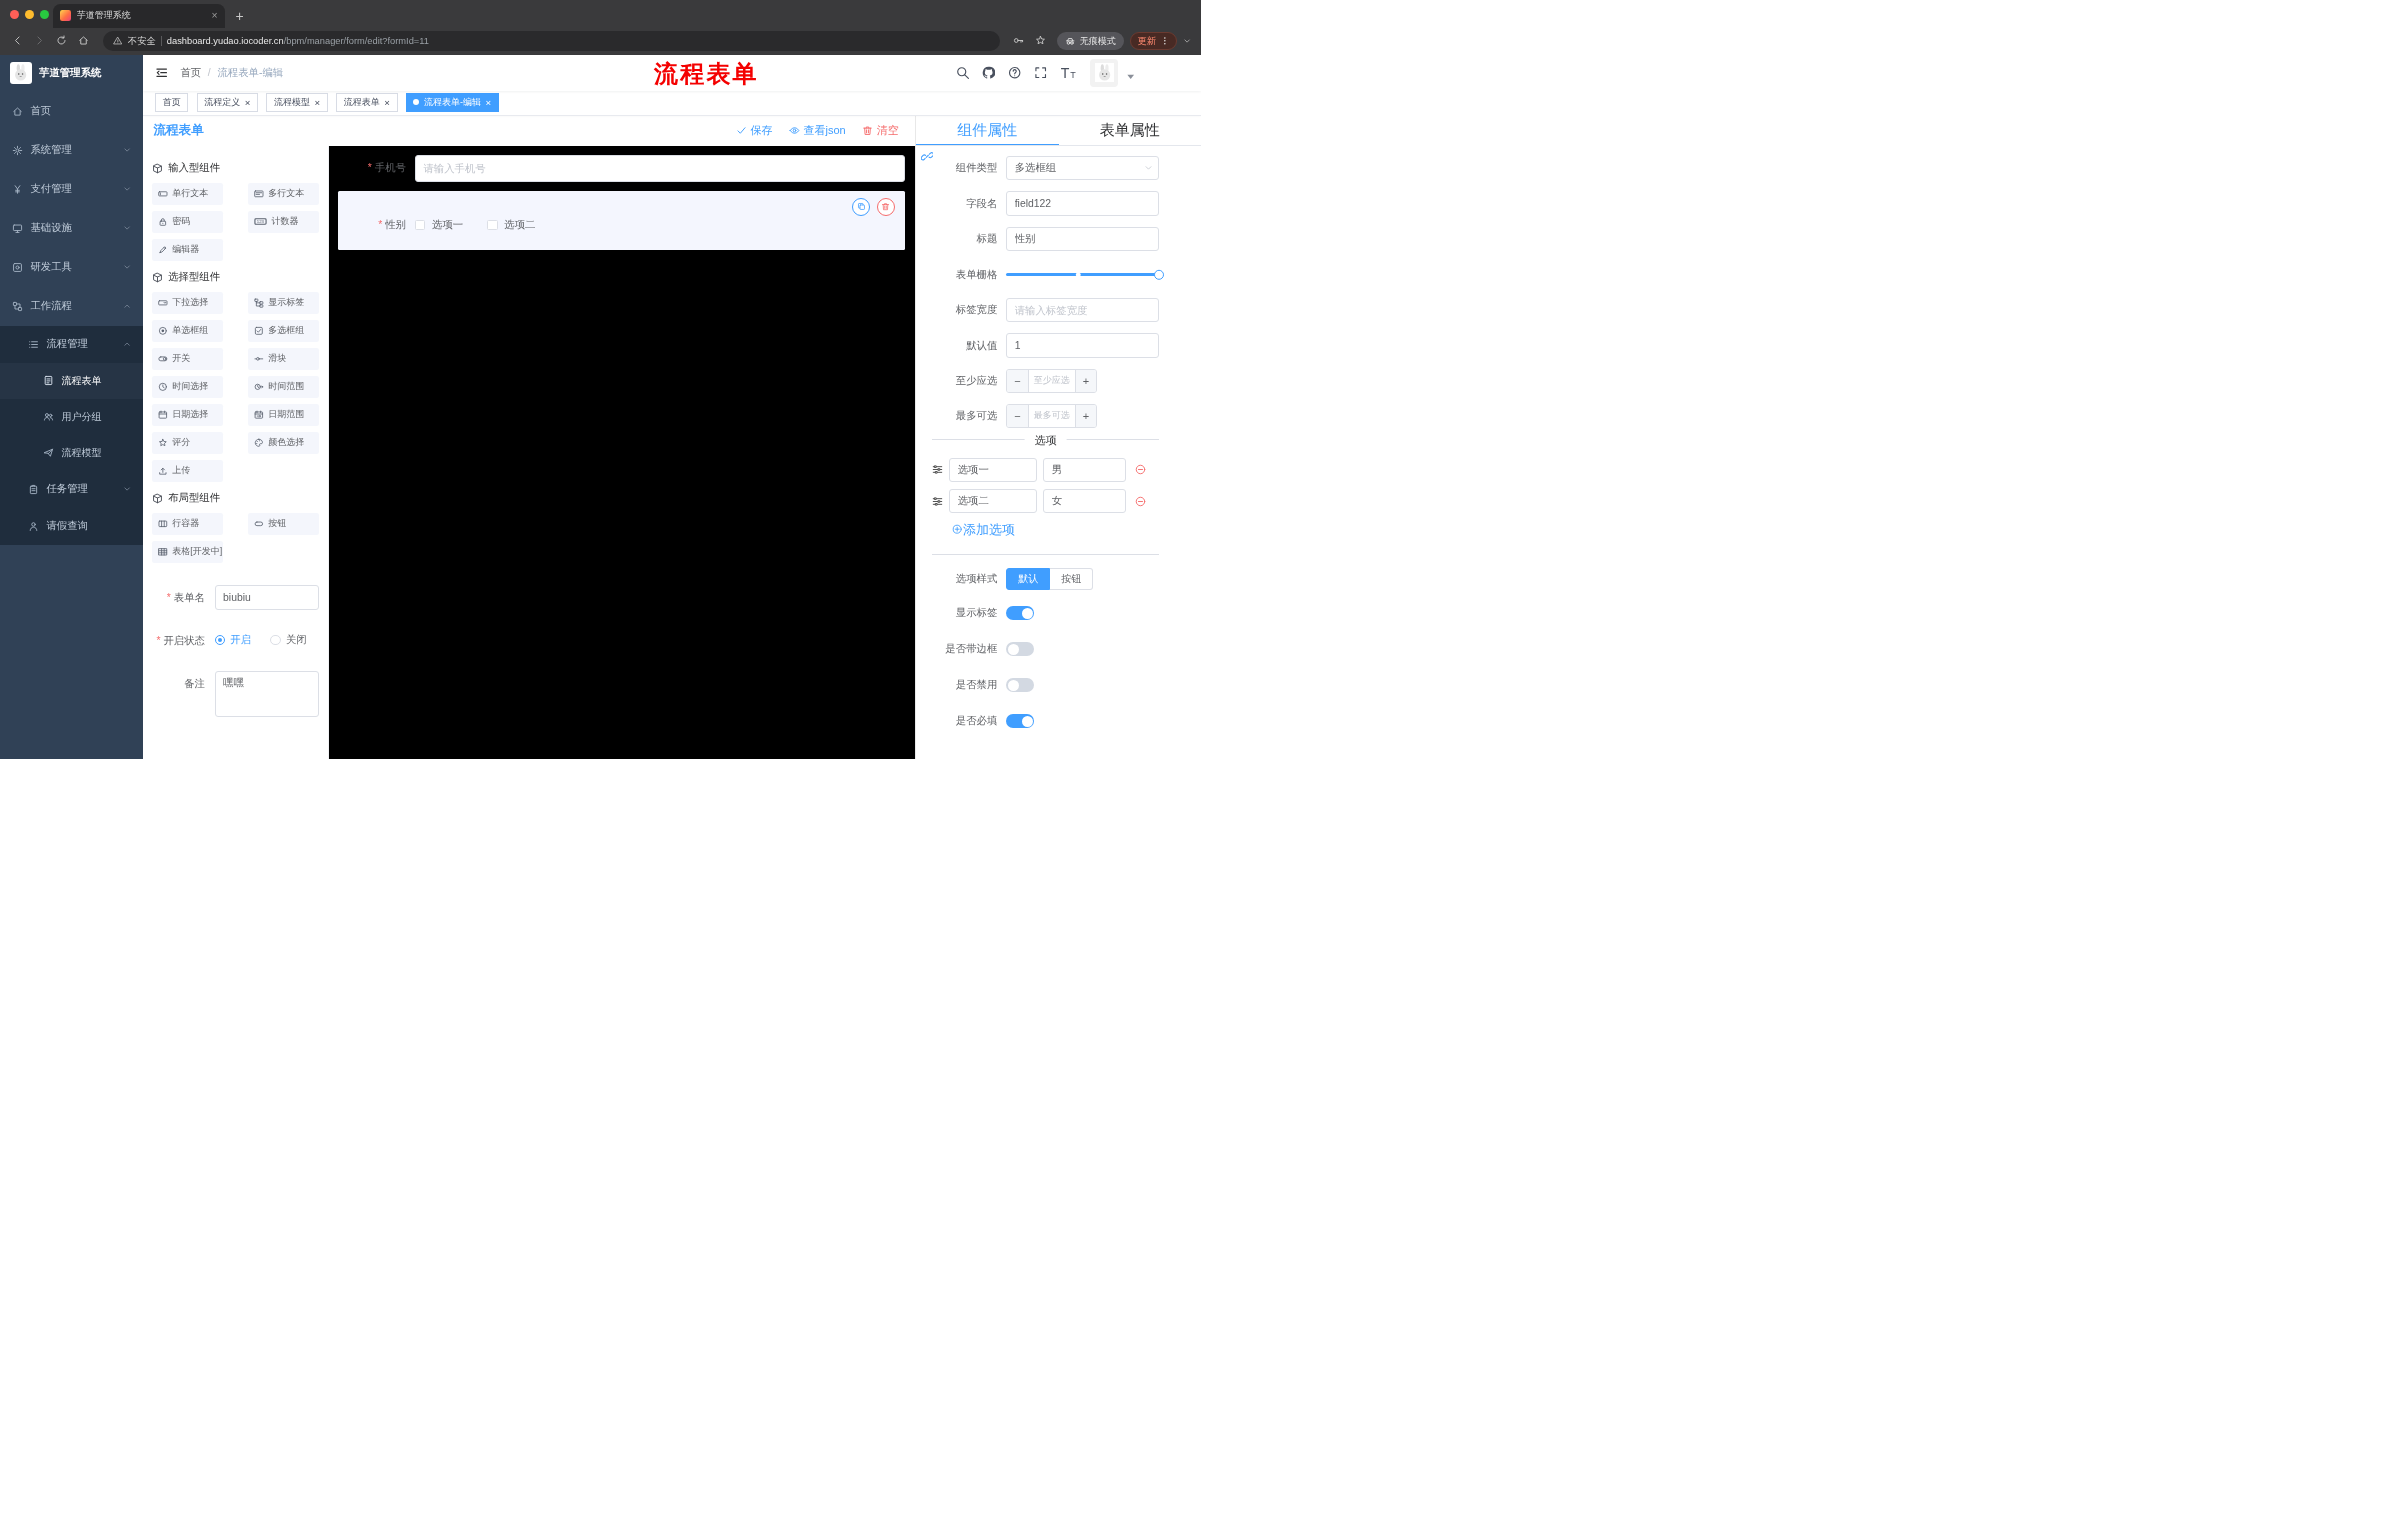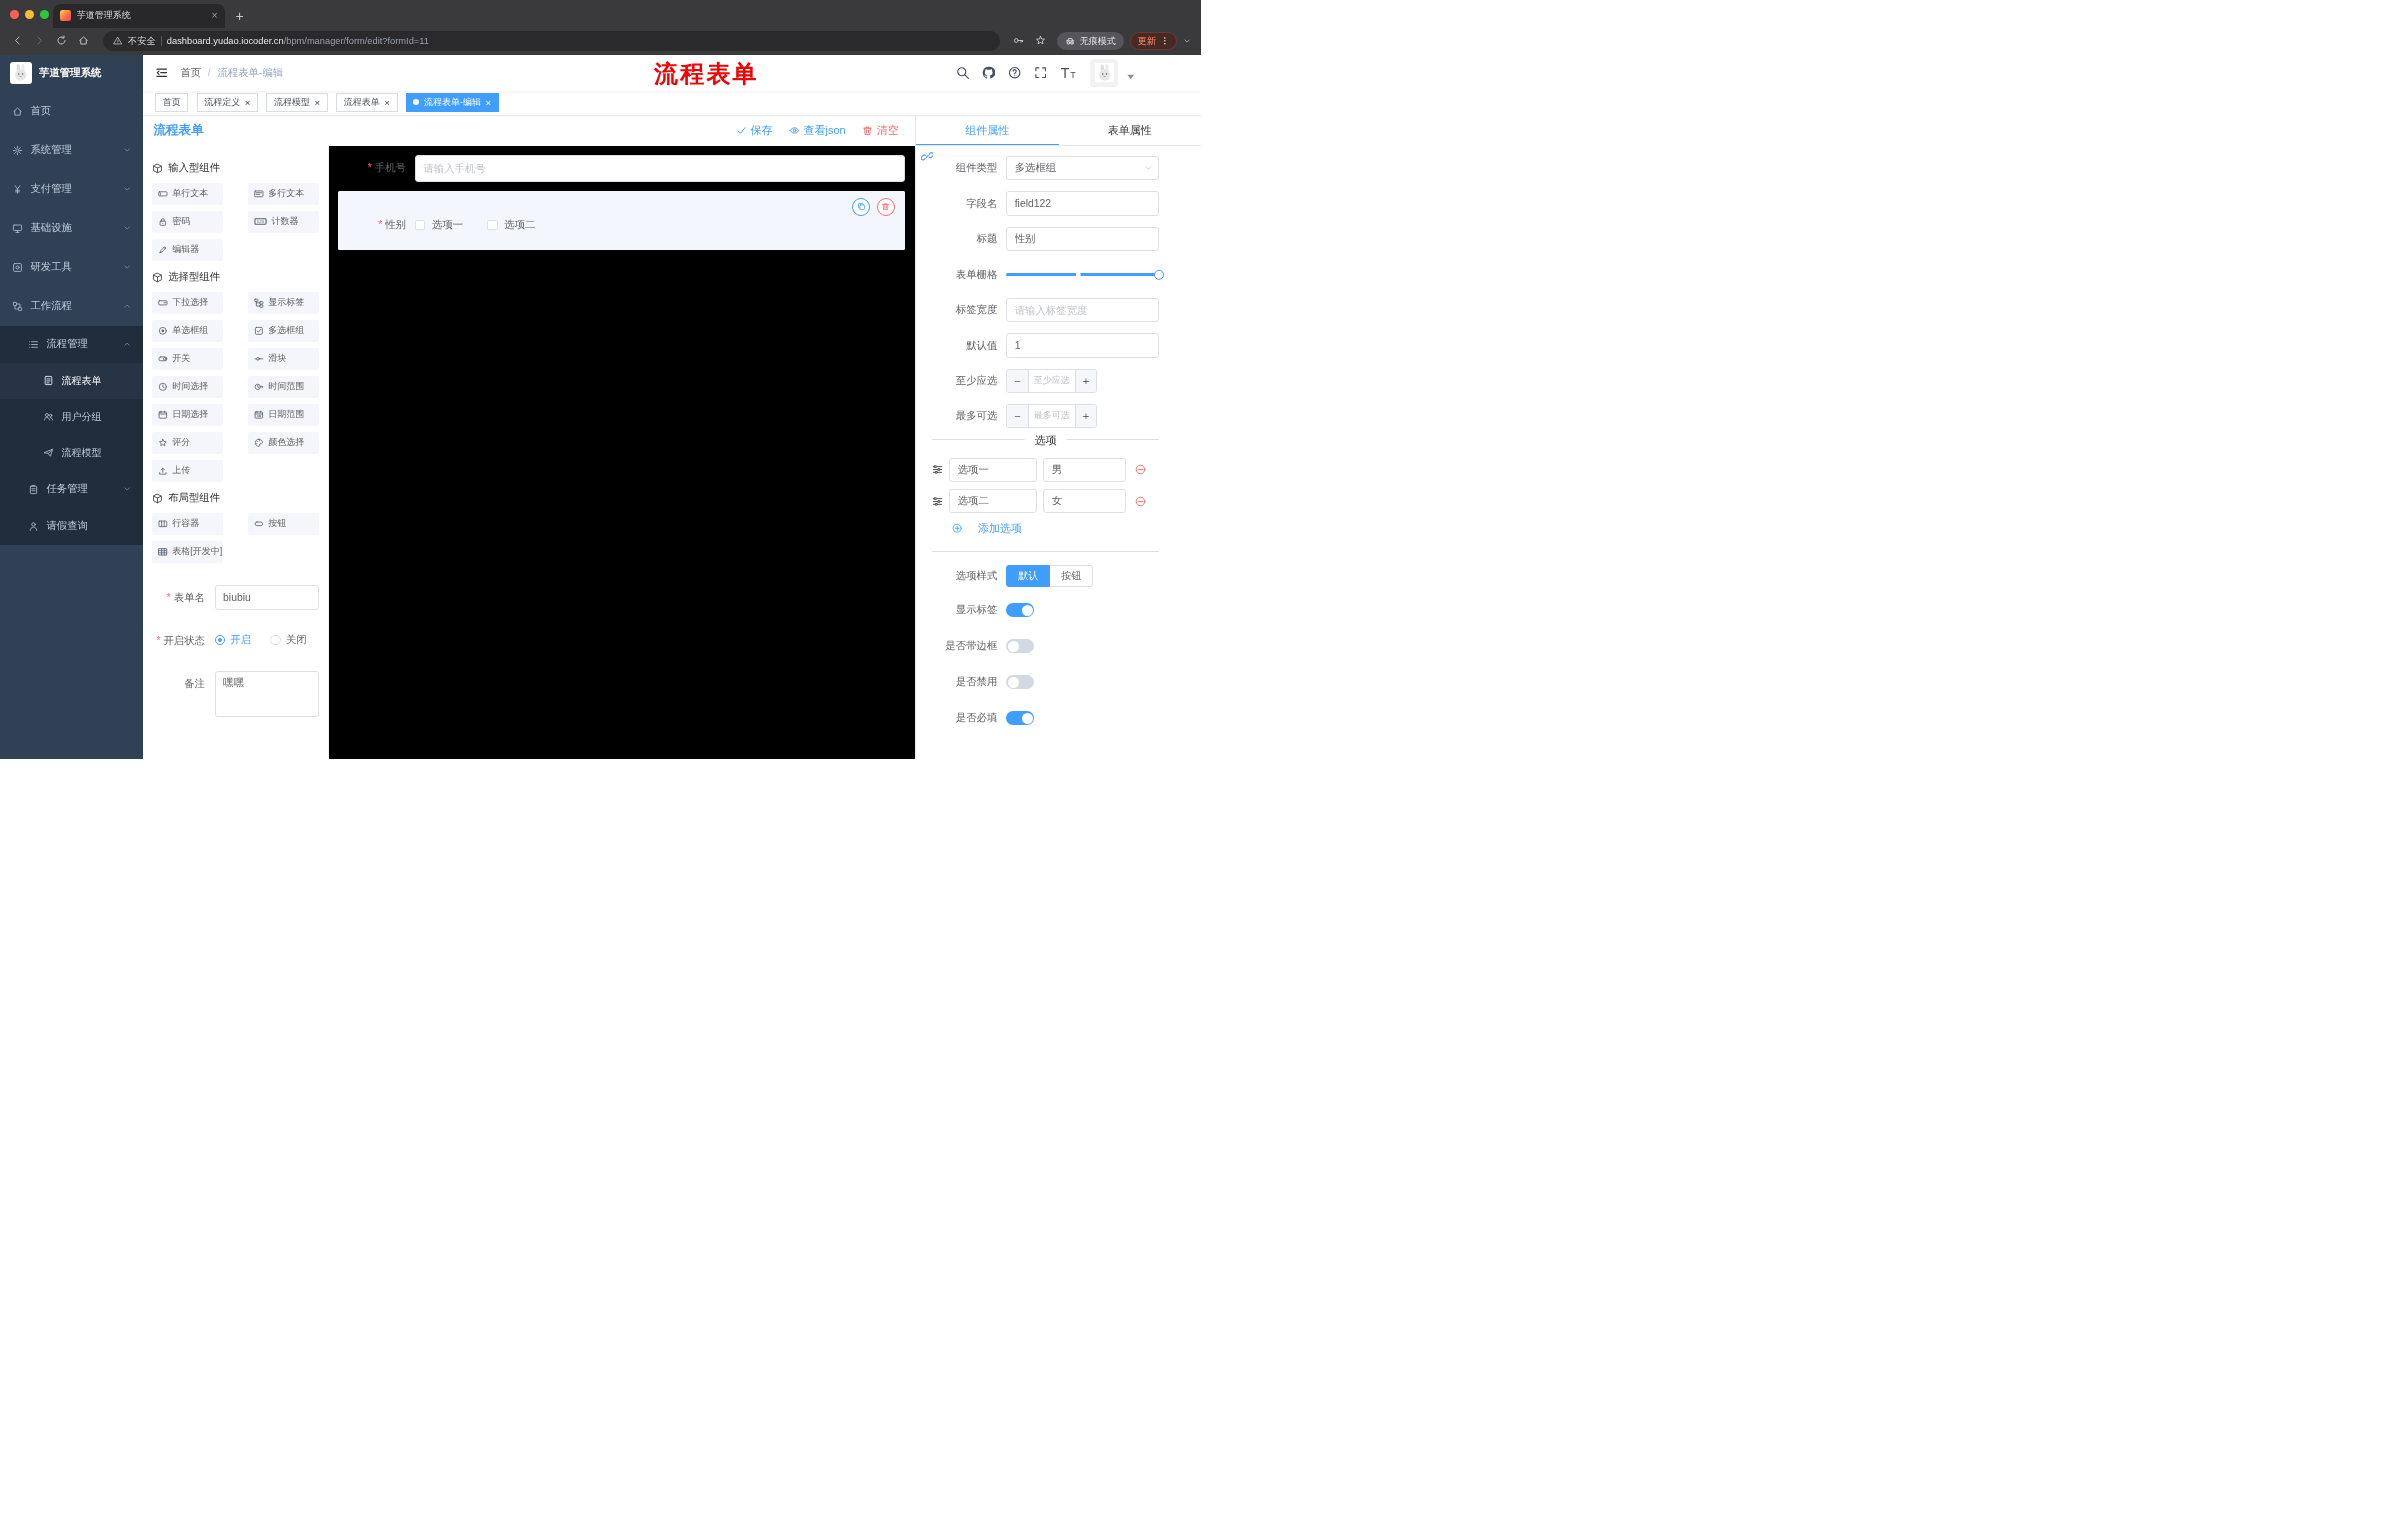--- a/index.html
+++ b/index.html
@@ -111,21 +111,21 @@
 .wbtn{width:18px;height:18px;border-radius:50%;border:0.7px solid;display:flex;align-items:center;justify-content:center;background:#fff;cursor:pointer}
 .wbtn .icon{font-size:9px}
 .wbtn.copy{color:#409eff;border-color:#409eff}
 .wbtn.del{color:#f56c6c;border-color:#f56c6c}
 .cbx{display:flex;align-items:center;gap:6.7px;margin-right:24px;font-size:10.4px;color:#606266;cursor:pointer}
 .cbx .box{width:10.4px;height:10.4px;border:0.7px solid #dcdfe6;border-radius:1.5px;background:#fff;flex-shrink:0}
 
 
 .props{width:286px;border-left:0.7px solid #e8e8e8;display:flex;flex-direction:column;position:relative;background:#fff;flex-shrink:0}
 .props-tabs{height:30px;display:flex;border-bottom:0.7px solid #e4e7ed;flex-shrink:0}
-.ptab{flex:1;display:flex;align-items:center;justify-content:center;font-size:11px;color:#303133;cursor:pointer;position:relative}
+.ptab{flex:1;display:flex;align-items:center;justify-content:center;font-size:15px;color:#303133;cursor:pointer;position:relative}
 .ptab.active{color:#409eff}
 .ptab.active::after{content:"";position:absolute;bottom:-0.7px;left:0;right:0;height:1.5px;background:#409eff}
 .link-badge{position:absolute;left:4.5px;top:34px;color:#409eff;font-size:12.6px;cursor:pointer}
 .props-body{flex:1;padding:10.4px 42px 0 16.3px;overflow:hidden}
 .prow{display:flex;align-items:center;margin-bottom:11px}
 .plabel{width:65px;text-align:right;font-size:10.4px;color:#606266;margin-right:9px;flex-shrink:0;white-space:nowrap}
 .pctrl{flex:1;display:flex;align-items:center;min-width:0}
 .pctrl>input{width:100%;height:24.5px}
 .sel{position:relative;width:100%}
 .sel input{width:100%;height:24.5px;padding-right:19.3px}
@@ -141,21 +141,21 @@
 .stp-val{flex:1;display:flex;align-items:center;justify-content:center;font-size:9px;color:#c0c4cc;background:#fff;white-space:nowrap}
 .pdivider{position:relative;margin:7.4px 0 18px;border-top:0.7px solid #dcdfe6}
 .pdivider span{position:absolute;top:-7.4px;left:50%;transform:translateX(-50%);background:#fff;padding:0 10.4px;font-size:11px;color:#303133;white-space:nowrap}
 .pdivider.plain{margin:15px 0 13.4px}
 .opt-row{display:flex;align-items:center;gap:6px;margin-bottom:7.4px}
 .opt-row .drag{color:#4a4a4a;font-size:11px;cursor:grab;flex-shrink:0}
 .opt-row input{height:24px}
 .opt-inp1{width:88px}
 .opt-inp2{width:83px}
 .opt-del{color:#f56c6c;font-size:11px;margin-left:3px;cursor:pointer}
-.add-opt{display:flex;align-items:center;gap:16px;color:#409eff;font-size:11px;margin:3px 0 3px 19.3px;cursor:pointer}
+.add-opt{display:flex;align-items:center;gap:1px;color:#409eff;font-size:13px;margin:3px 0 3px 19.3px;cursor:pointer}
 .add-opt .icon{font-size:10.4px}
 .seg{display:flex}
 .seg-btn{height:22px;padding:0 11px;display:flex;align-items:center;font-size:10px;border:0.7px solid #dcdfe6;color:#606266;background:#fff;cursor:pointer}
 .seg-btn.on{background:#409eff;border-color:#409eff;color:#fff}
 .seg-btn:first-child{border-radius:3px 0 0 3px}
 .seg-btn:last-child{border-radius:0 3px 3px 0;border-left:none}
 .swrow{margin-bottom:12px;height:24px}
 .switch{width:28px;height:14px;border-radius:7.4px;background:#d3d9e2;position:relative;cursor:pointer}
 .switch.on{background:#409eff}
 .switch .knob{position:absolute;top:1.5px;left:1.5px;width:11px;height:11px;border-radius:50%;background:#fff}

